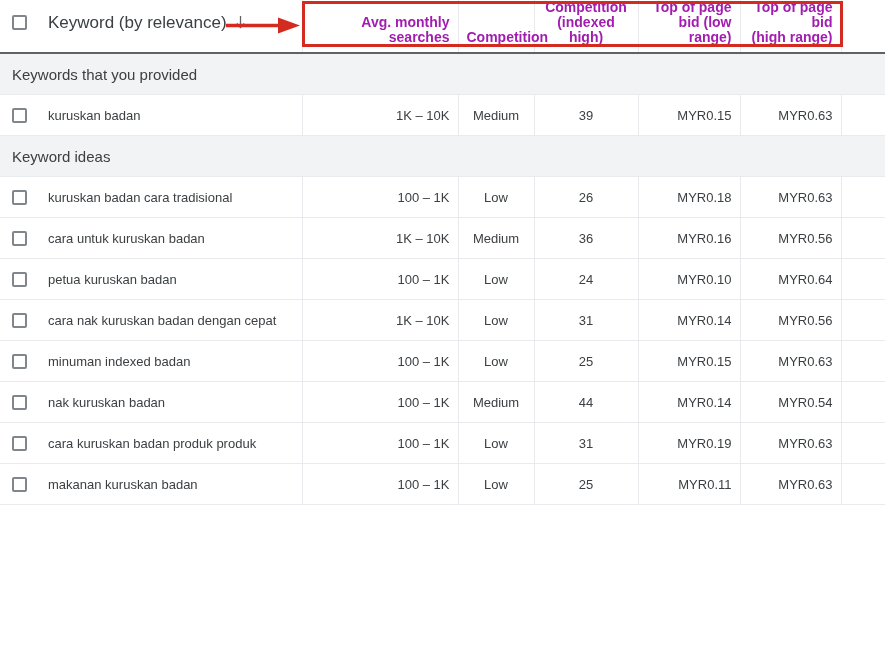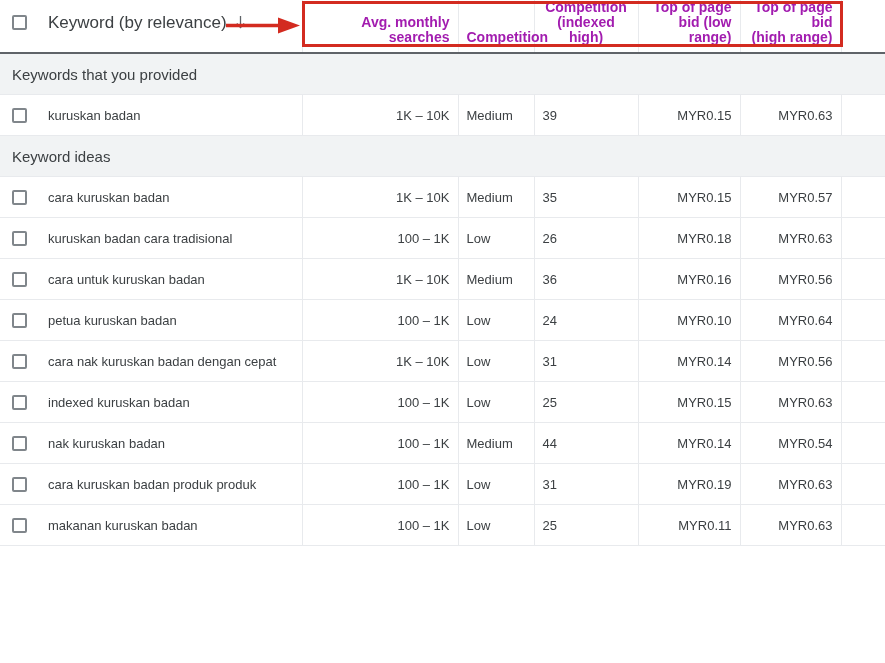--- a/index.html
+++ b/index.html
@@ -114,21 +114,21 @@
     border-right: none;
     padding-left: 12px;
     padding-right: 0;
   }
   tr.data-row td.td-kw {
     text-align: left;
     padding-left: 10px;
     color: #3c4043;
   }
   tr.data-row td.td-num { text-align: right; margin-left: 36px; }
-  tr.data-row td.td-left { text-align: left; }
+  tr.data-row td.td-left { text-align: center; }
   tr.data-row td.td-tail { border-right: none; }
 
   
   .cbox {
     width: 15px;
     height: 15px;
     border: 2px solid #80868b;
     border-radius: 2px;
     background: #ffffff;
     box-sizing: border-box;
@@ -230,32 +230,20 @@
           <td class="td-num">MYR0.63</td>
           <td class="td-tail"></td>
         </tr>
         <tr class="section-row">
           <td colspan="8">Keyword ideas</td>
         </tr>
         <tr class="data-row">
           <td class="td-check">
             <span class="cbox"></span>
           </td>
-          <td class="td-kw">cara kuruskan badan</td>
-          <td class="td-num">1K – 10K</td>
-          <td class="td-left">Medium</td>
-          <td class="td-left">35</td>
-          <td class="td-num">MYR0.15</td>
-          <td class="td-num">MYR0.57</td>
-          <td class="td-tail"></td>
-        </tr>
-        <tr class="data-row">
-          <td class="td-check">
-            <span class="cbox"></span>
-          </td>
           <td class="td-kw">kuruskan badan cara tradisional</td>
           <td class="td-num">100 – 1K</td>
           <td class="td-left">Low</td>
           <td class="td-left">26</td>
           <td class="td-num">MYR0.18</td>
           <td class="td-num">MYR0.63</td>
           <td class="td-tail"></td>
         </tr>
         <tr class="data-row">
           <td class="td-check">
@@ -290,21 +278,21 @@
           <td class="td-left">Low</td>
           <td class="td-left">31</td>
           <td class="td-num">MYR0.14</td>
           <td class="td-num">MYR0.56</td>
           <td class="td-tail"></td>
         </tr>
         <tr class="data-row">
           <td class="td-check">
             <span class="cbox"></span>
           </td>
-          <td class="td-kw">indexed kuruskan badan</td>
+          <td class="td-kw">minuman indexed badan</td>
           <td class="td-num">100 – 1K</td>
           <td class="td-left">Low</td>
           <td class="td-left">25</td>
           <td class="td-num">MYR0.15</td>
           <td class="td-num">MYR0.63</td>
           <td class="td-tail"></td>
         </tr>
         <tr class="data-row">
           <td class="td-check">
             <span class="cbox"></span>

